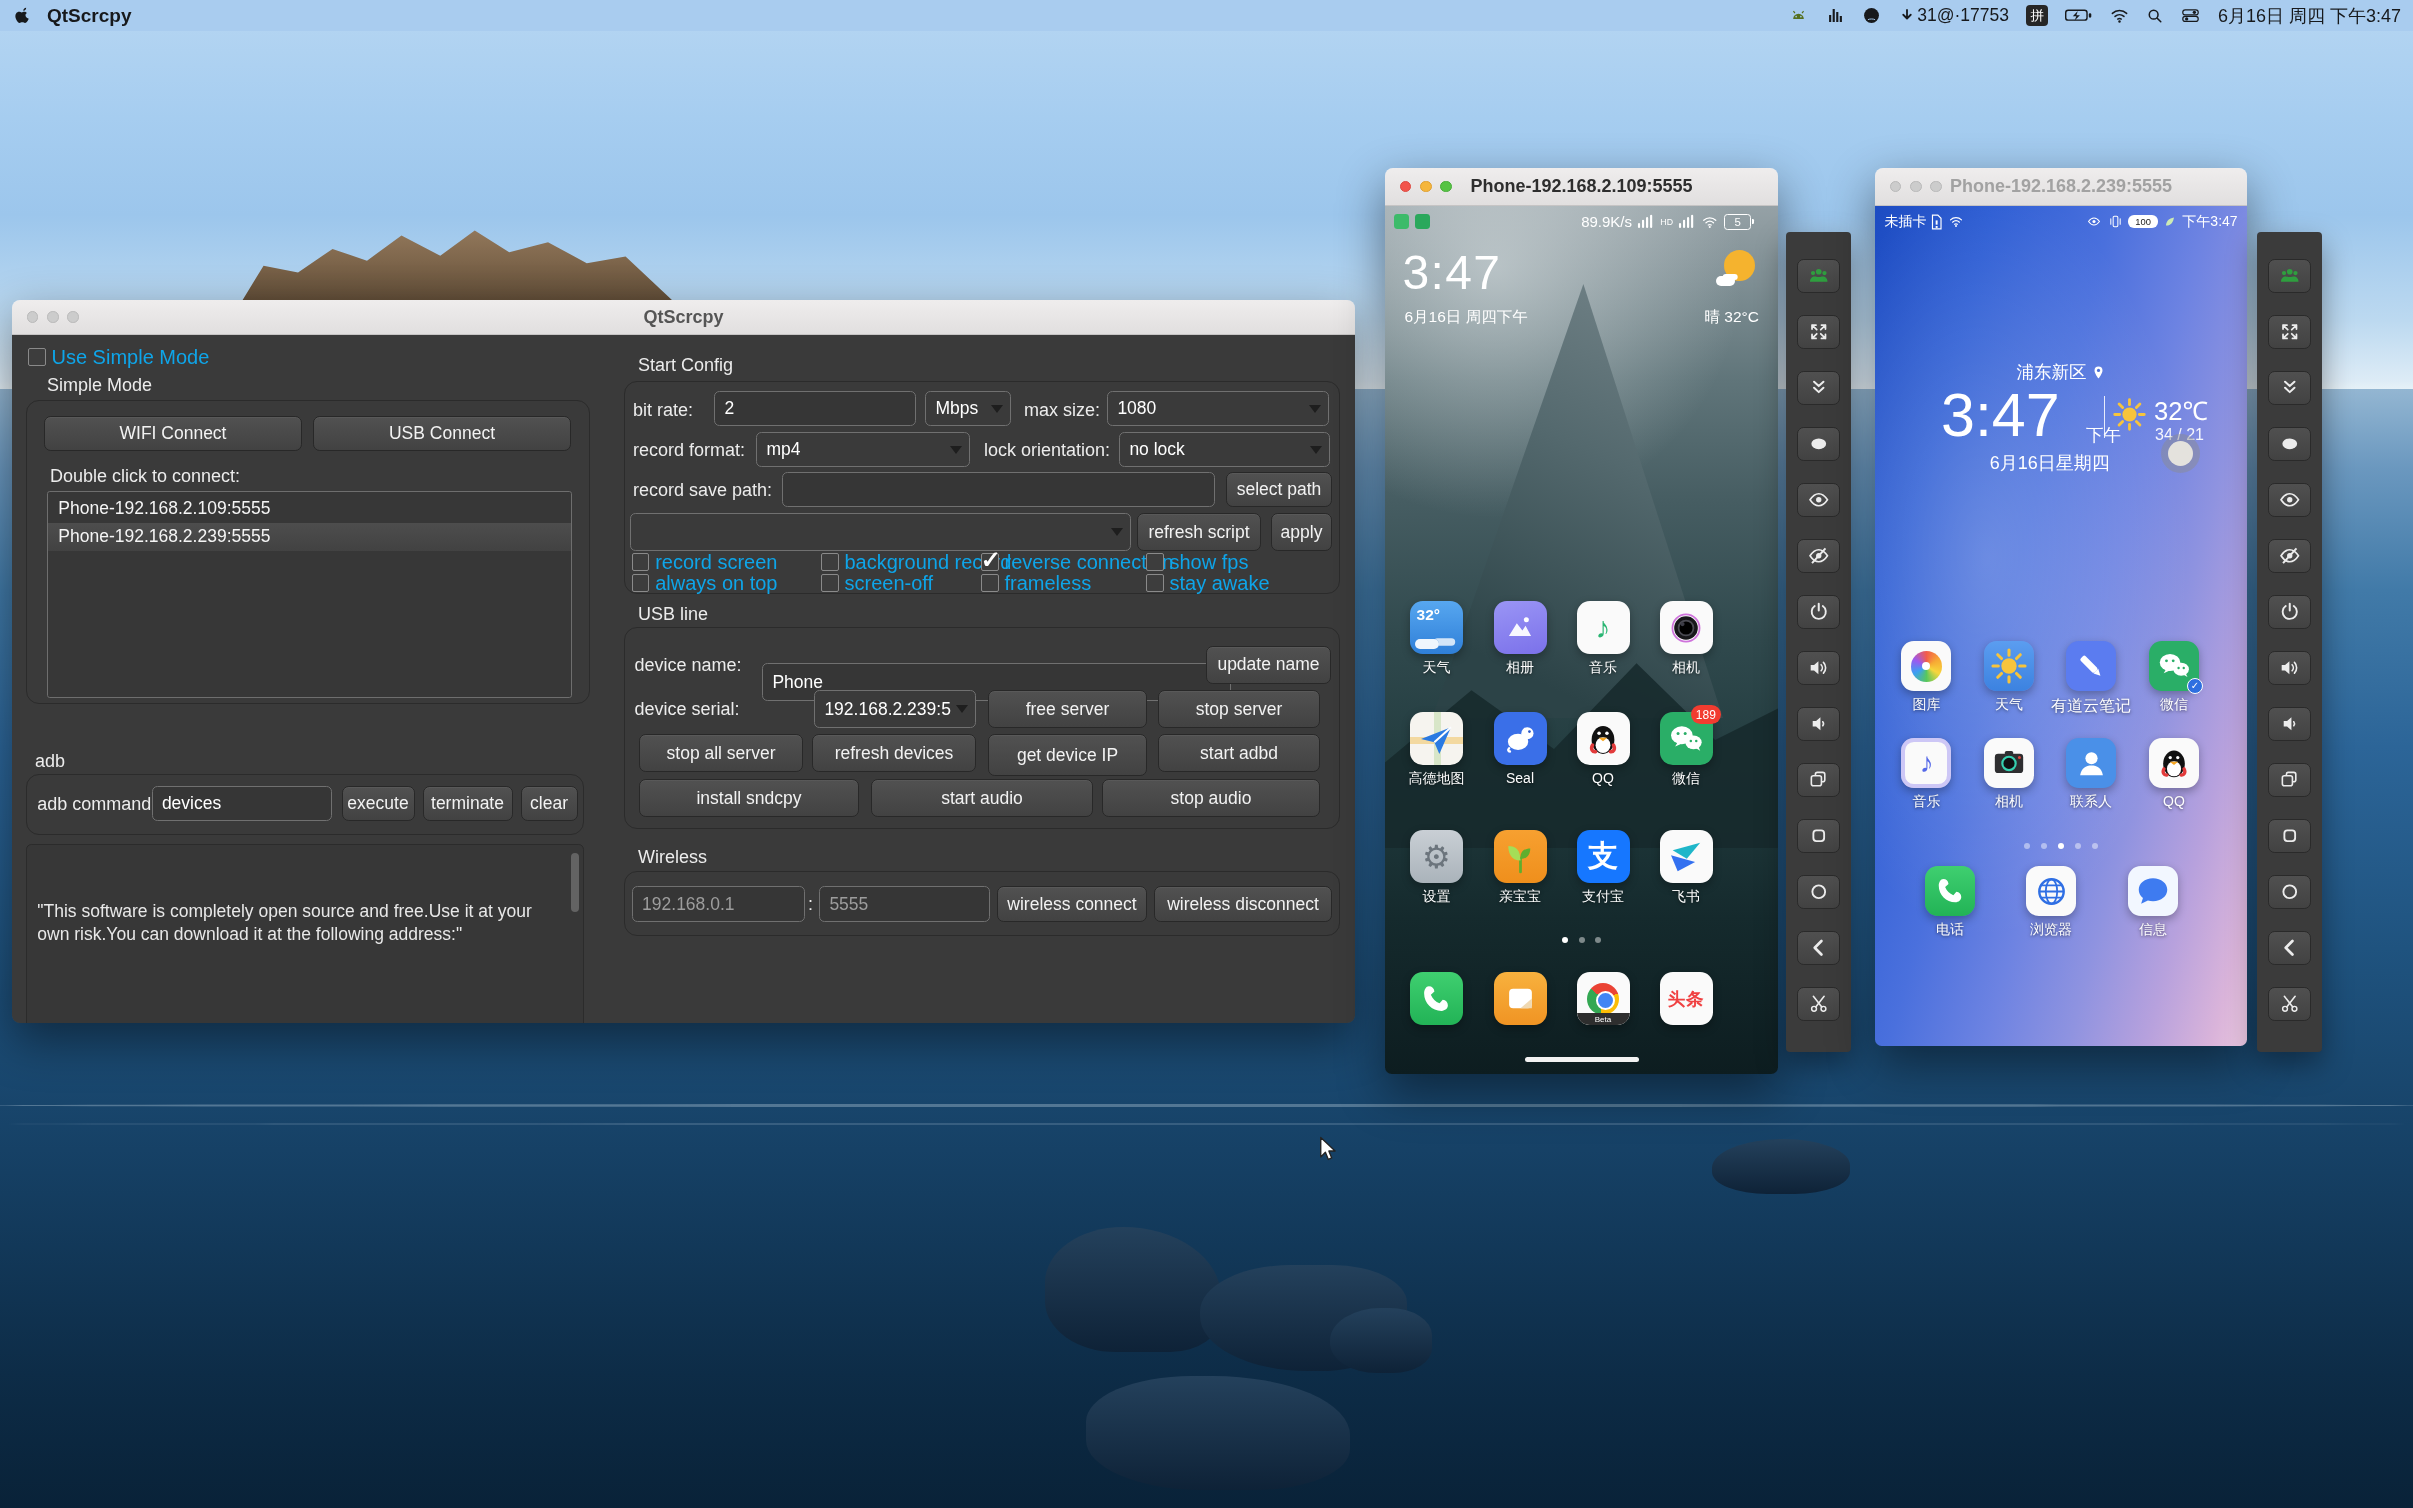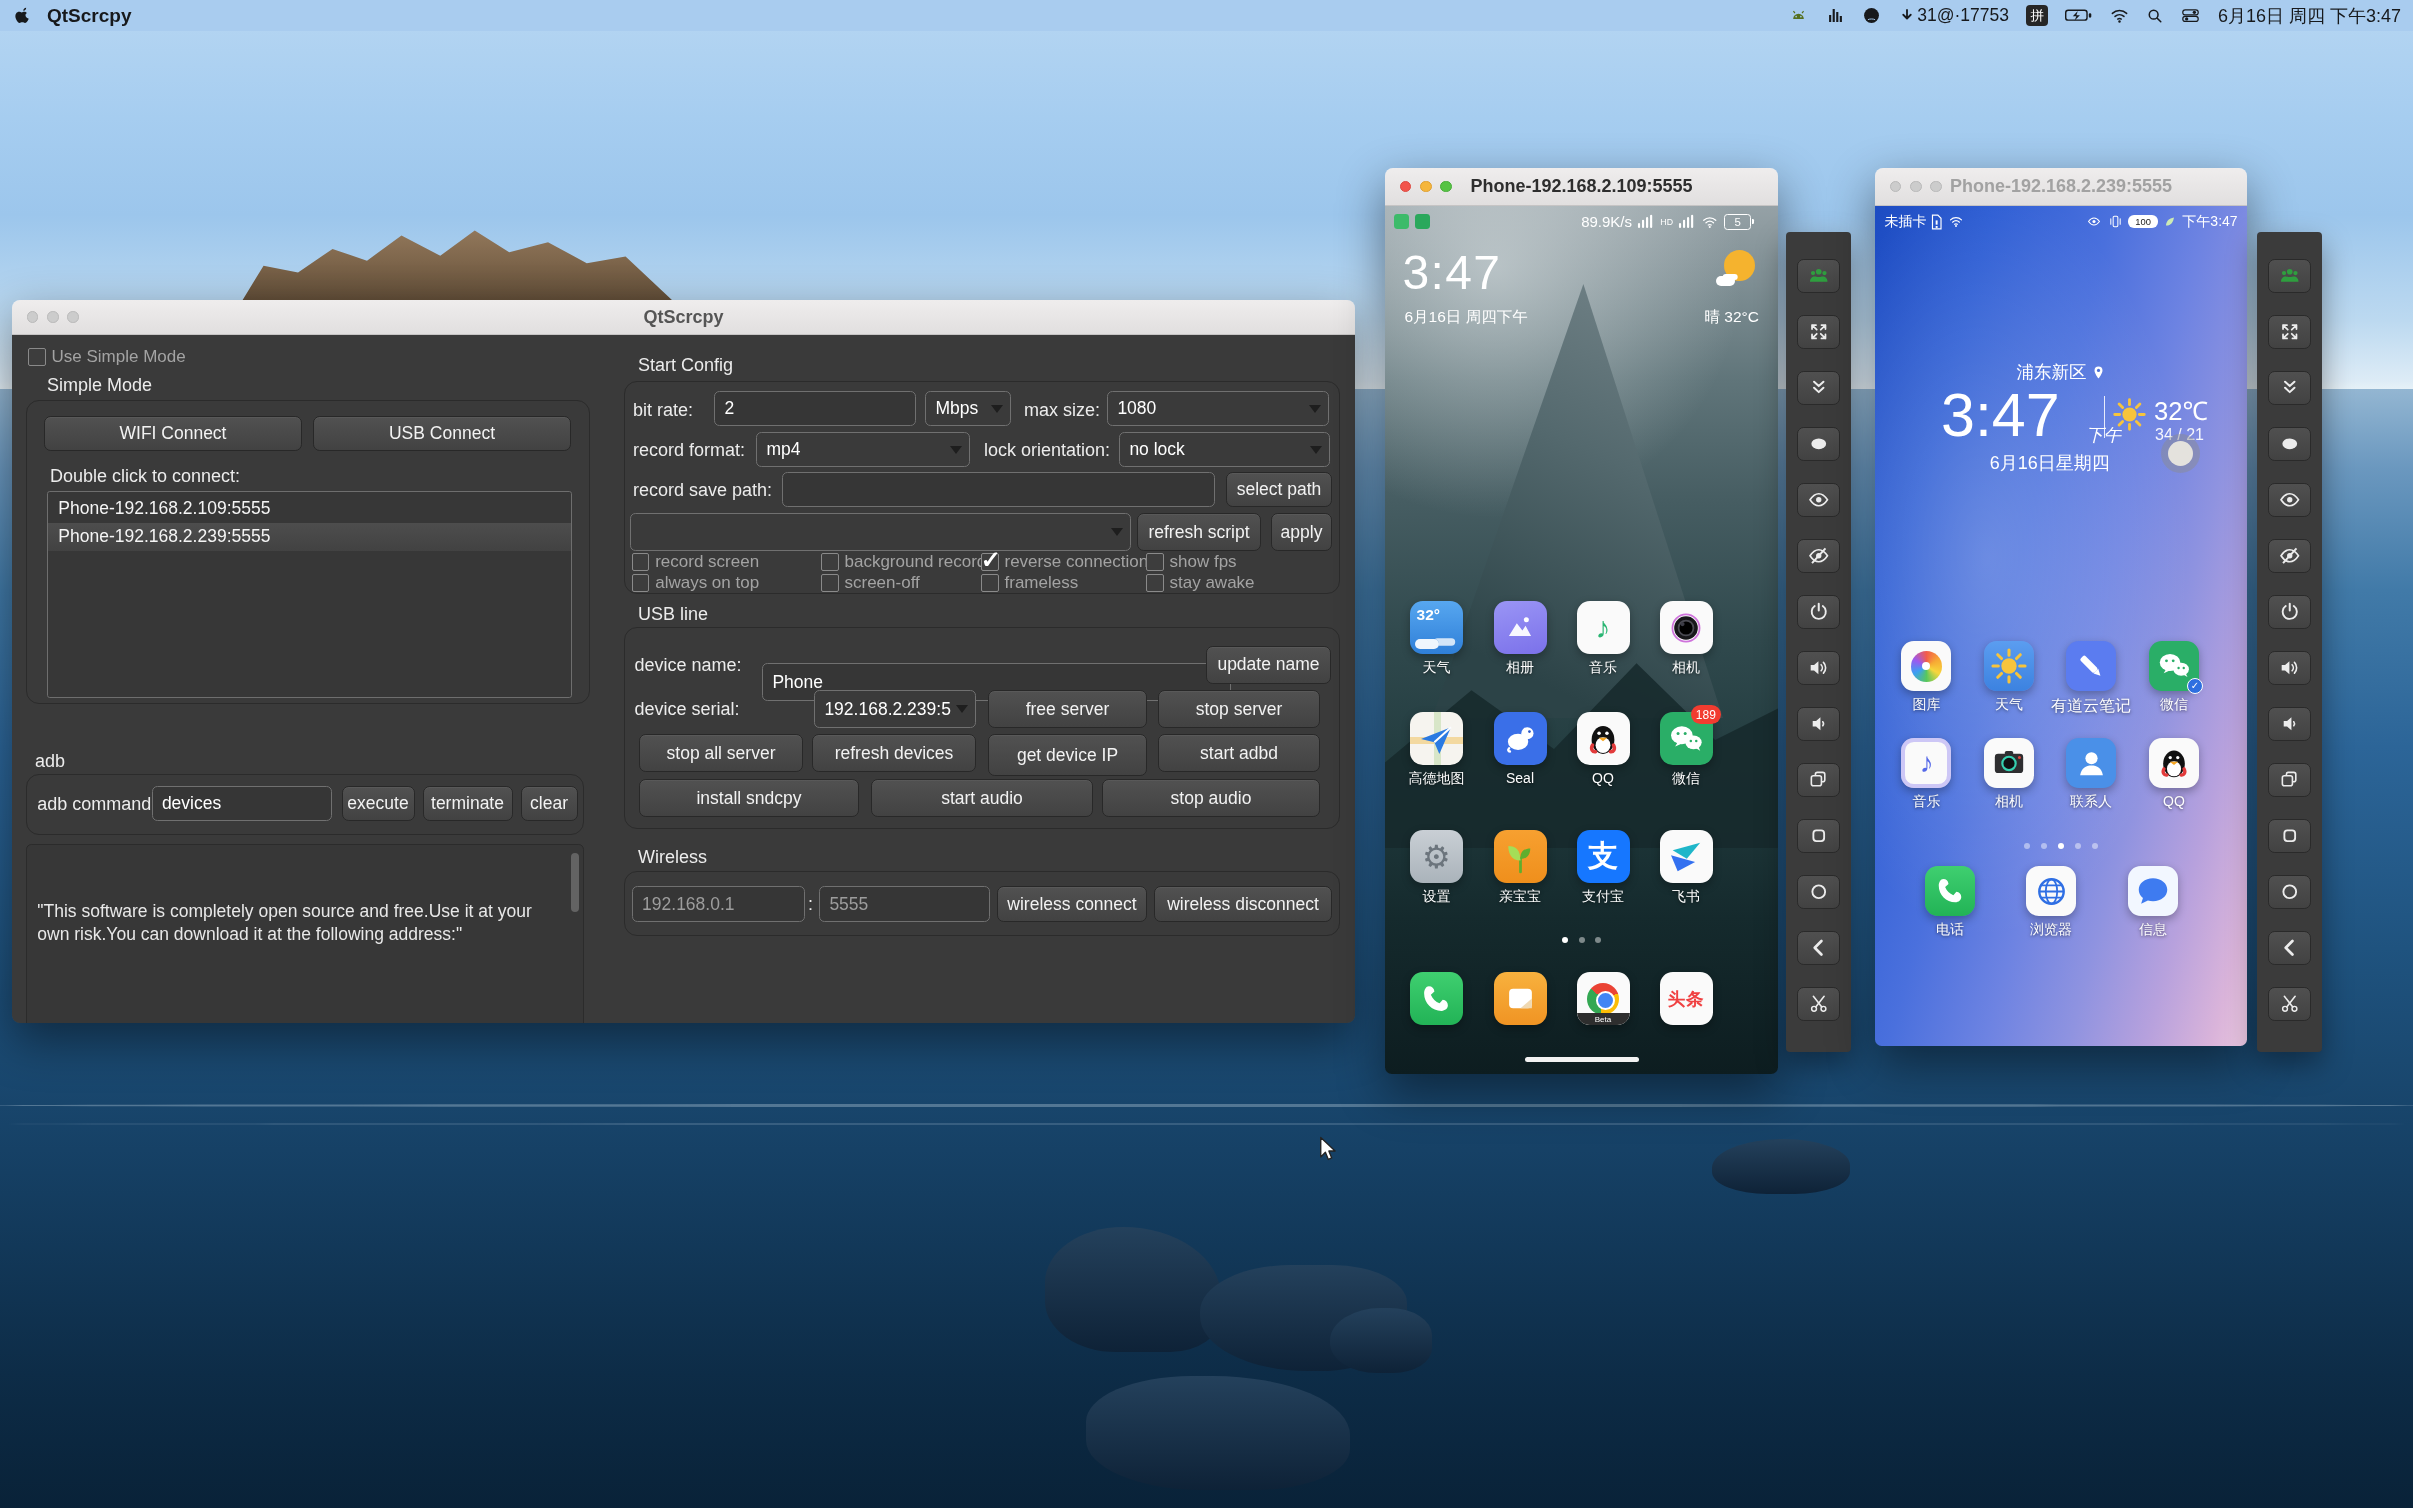--- a/index.html
+++ b/index.html
@@ -53,21 +53,21 @@
         color:#f2f2f2; font-size:17.5px; display:flex; align-items:center; justify-content:center; cursor:default;
         box-shadow:inset 0 0.7px 0 rgba(255,255,255,.07); font-family:"Liberation Sans",sans-serif; }
   .inp { position:absolute; background:#363636; border:1.3px solid #707070; border-radius:5.4px; color:#fff; font-size:17.5px;
         padding:0 9.4px; display:flex; align-items:center; font-family:"Liberation Sans",sans-serif; }
   input.inp { outline:none; }
   input.inp::placeholder { color:#9d9d9d; }
   .combo { position:absolute; background:#3a3a3a; border:1.3px solid #707070; border-radius:5.4px; color:#fff; font-size:17.5px;
         padding:0 6.7px 0 9.4px; display:flex; align-items:center; justify-content:space-between; }
   .combo .arr { width:0; height:0; border-left:6.7px solid transparent; border-right:6.7px solid transparent;
         border-top:8px solid #1e1e1e; margin-left:5.4px; flex:none; }
-  .check { position:absolute; display:flex; align-items:center; gap:6px; color:#a3a3a3; font-size:17px; height:20px; }
+  .check { position:absolute; display:flex; align-items:center; gap:6px; color:#0ea5e9; font-size:20px; height:20px; }
   .cb { width:17.5px; height:17.5px; border:1.3px solid #8a8a8a; background:#3d3d3d; border-radius:2px; position:relative; flex:none; }
   .cb.checked::after { content:"✓"; position:absolute; left:-1.3px; top:-8px; font-size:24px; font-weight:bold; color:#fff; }
   .devlist { position:absolute; background:#373737; border:1.3px solid #6e6e6e; border-radius:2.7px; overflow:hidden; }
   .devitem { height:28px; display:flex; align-items:center; padding-left:10.8px; font-size:17.5px; color:#f5f5f5; }
   .devitem.sel { background:linear-gradient(#4d4d4d,#424242); }
   .logbox { position:absolute; background:#373737; border:1.3px solid #2b2b2b; border-radius:5.4px; padding:9.4px 17.5px 5.4px 10.8px;
         color:#e8e8e8; font-size:17.5px; line-height:23px; white-space:pre-wrap; overflow:hidden; }
   .logline { min-height:23px; }
   .vthumb { position:absolute; right:3.4px; top:8px; width:8px; height:59px; background:#636363; border-radius:4px; }
   
@@ -98,21 +98,21 @@
   .p1clock { position:absolute; left:17.5px; top:39px; font-size:48px; font-weight:200; letter-spacing:1.3px; }
   .p1date { position:absolute; left:19.5px; top:101px; font-size:15.5px; }
   .sunwrap { position:absolute; right:23px; top:44px; width:39px; height:39px; }
   .sun1 { position:absolute; right:0; top:0; width:31px; height:31px; border-radius:50%; background:#f5b32e; }
   .cloudlet { position:absolute; left:0; bottom:2.7px; width:19px; height:10px; background:#fff; border-radius:6px;
         box-shadow:4.7px -4px 0 -2px #fff; }
   .p1weather { position:absolute; right:19px; top:101px; font-size:15.5px; }
   .p2loc { position:absolute; left:0; top:154px; width:100%; text-align:center; font-size:17.5px; display:flex;
         align-items:center; justify-content:center; gap:4px; }
   .p2clock { position:absolute; left:66px; top:174px; font-size:61px; font-weight:200; }
-  .p2ampm { position:absolute; left:211px; top:217px; font-size:17.5px;font-style:italic; }
+  .p2ampm { position:absolute; left:211px; top:217px; font-size:17.5px; }
   .p2div { position:absolute; left:229px; top:190px; width:1.3px; height:42px; background:rgba(255,255,255,.85); }
   .p2temp { position:absolute; left:279px; top:187px; font-size:25.6px; }
   .p2hilo { position:absolute; left:280px; top:220px; font-size:16px; color:rgba(255,255,255,.92); }
   .p2date { position:absolute; left:0; top:245px; width:94%; text-align:center; font-size:18px; }
   .assist { position:absolute; left:286px; top:228px; width:39px; height:39px; border-radius:50%;
         background:rgba(140,140,140,.45); display:flex; align-items:center; justify-content:center; }
   .assist::after { content:""; width:25.6px; height:25.6px; border-radius:50%; background:#e4e2dd; display:block; }
   
   .app { position:absolute; width:84px; display:flex; flex-direction:column; align-items:center; gap:4.7px; }
   .tile { width:53px; height:53px; border-radius:12.8px; position:relative; display:flex; align-items:center;

